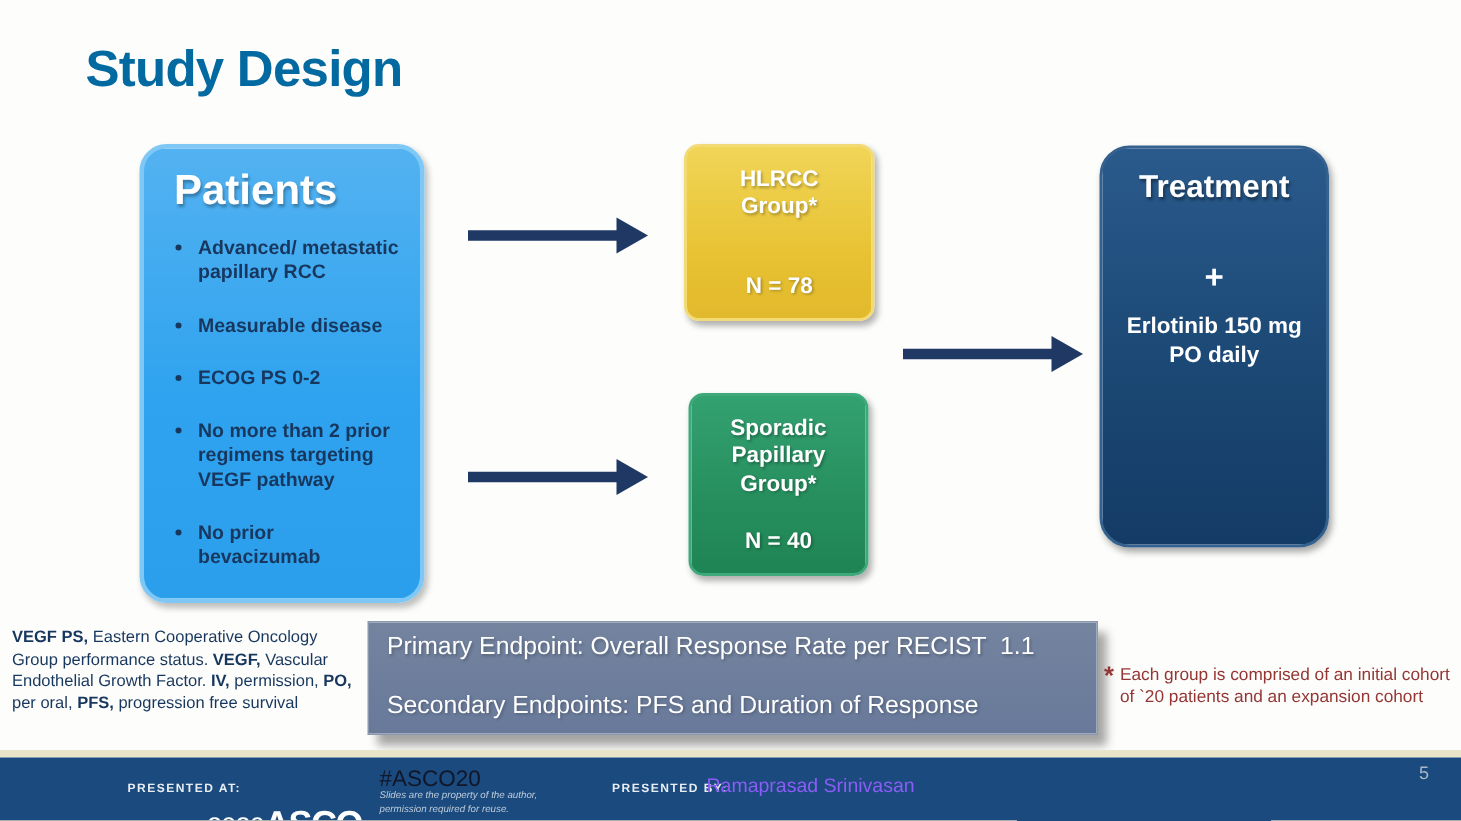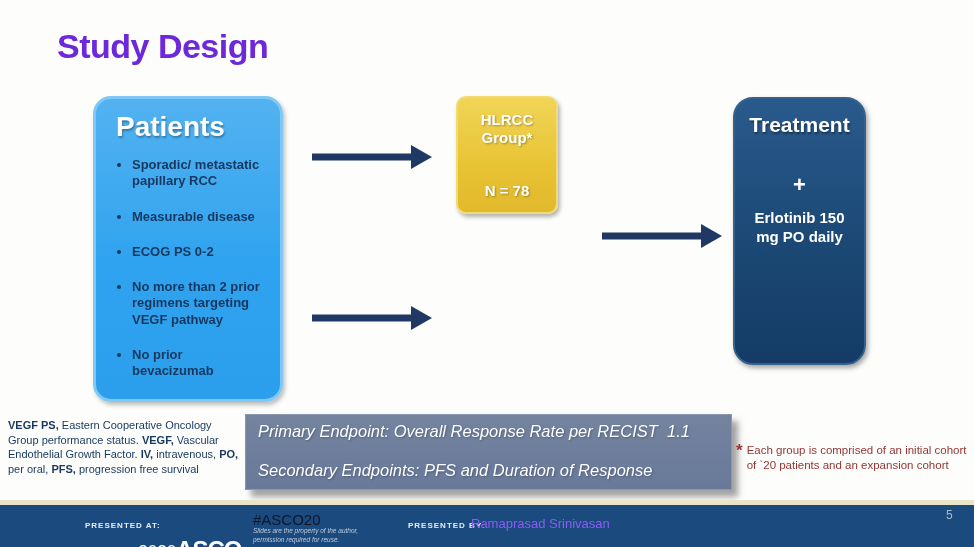--- a/index.html
+++ b/index.html
@@ -4,21 +4,21 @@
 <style>
   * { margin:0; padding:0; box-sizing:border-box; }
   html,body { background:#888; }
   body { font-family:"Liberation Sans", sans-serif; }
   .slide {
     position:relative; width:974px; height:547px; margin:0 auto;
     background:#fdfdfc; overflow:hidden;
   }
   .slide-title {
     position:absolute; left:57px; top:27px;
-    font-size:34px; font-weight:bold; color:#6d28d9; letter-spacing:-0.5px;
+    font-size:34px; font-weight:bold; color:#0369a1; letter-spacing:-0.5px;
   }
 
   
   .patients-box {
     position:absolute; left:93px; top:96px; width:190px; height:306px;
     border-radius:18px; border:3px solid #7FC8F6;
     background:linear-gradient(180deg,#53B2F1 0%,#2FA3EF 55%,#2B9FEC 100%);
     box-shadow:2px 3px 4px rgba(0,0,0,0.25);
     padding:12px 14px 10px 20px;
   }
@@ -50,54 +50,53 @@
 
   
   .group-box {
     position:absolute; border-radius:10px; display:flex; flex-direction:column;
     justify-content:space-between; align-items:center; text-align:center;
     padding:13px 8px 12px 8px; color:#fff; font-weight:bold; font-size:15px;
     line-height:1.22; text-shadow:1px 1px 2px rgba(0,0,0,0.3);
     box-shadow:2px 3px 4px rgba(0,0,0,0.3);
   }
   .hlrcc-box {
-    left:456px; top:96px; width:102px; height:118px;
+    left:456px; top:96px; width:127px; height:118px;
     background:linear-gradient(180deg,#F1D557 0%,#E8C334 60%,#E2B92C 100%);
     border:2px solid #F2DA74;
   }
   .sporadic-box {
     left:459px; top:262px; width:120px; height:122px;
     background:linear-gradient(180deg,#34A171 0%,#268E5D 60%,#1F8453 100%);
     border:2px solid #3FA97B;
   }
 
   
   .treatment-box {
-    position:absolute; left:733px; top:97px; width:133px; height:268px;
+    position:absolute; left:733px; top:97px; width:153px; height:268px;
     border-radius:20px; background:linear-gradient(180deg,#2A5A8C 0%,#1B4874 55%,#143B66 100%);
     border:2px solid #35618F; box-shadow:2px 3px 5px rgba(0,0,0,0.35);
     color:#fff; text-align:center; padding:14px 8px;
   }
   .treatment-title {
     font-size:21px; font-weight:bold; text-shadow:1px 2px 2px rgba(0,0,0,0.4);
     margin-bottom:34px;
   }
   .treatment-body { font-size:15px; font-weight:bold; line-height:1.3; }
   .treatment-plus { font-size:22px; font-weight:bold; margin:8px 0; }
 
   
   .endpoints-box {
     position:absolute; left:245px; top:414px; width:487px; height:76px;
     background:linear-gradient(180deg,#74849F 0%,#68799A 100%);
     border:1px solid #8A97AC;
     box-shadow:6px 7px 6px rgba(90,90,90,0.55);
     color:#fff; font-size:16.5px; padding:7px 12px 9px 12px;
     display:flex; flex-direction:column; justify-content:space-between;
     text-shadow:1px 1px 2px rgba(0,0,0,0.25);
-    font-style:italic;
   }
   .endpoints-box div { white-space:pre-wrap; }
 
   
   .abbr-note {
     position:absolute; left:8px; top:418px; width:236px;
     font-size:11px; color:#17375E; line-height:1.32;
   }
   .cohort-note {
     position:absolute; left:736px; top:443px; width:238px;
@@ -139,21 +138,21 @@
 </head>
 <body>
 
 <div class="slide">
 
   <h1 class="slide-title">Study Design</h1>
 
   <div class="patients-box">
     <div class="patients-title">Patients</div>
     <ul class="patients-bullets">
-        <li>Sporadic/ metastatic papillary RCC</li>
+        <li>Advanced/ metastatic papillary RCC</li>
         <li>Measurable disease</li>
         <li>ECOG PS 0-2</li>
         <li>No more than 2 prior regimens targeting VEGF pathway</li>
         <li>No prior bevacizumab</li>
       </ul>
   </div>
 
   <div class="arrow arrow1">
     <span class="shaft"></span>
     <span class="head"></span>
@@ -165,35 +164,39 @@
   <div class="arrow arrow3">
     <span class="shaft"></span>
     <span class="head"></span>
   </div>
 
   <div class="group-box hlrcc-box">
     <div>HLRCC Group*</div>
     <div>N = 78</div>
   </div>
 
+  <div class="group-box sporadic-box">
+    <div>Sporadic Papillary Group*</div>
+    <div>N = 40</div>
+  </div>
 
   <div class="treatment-box">
     <div class="treatment-title">Treatment</div>
     <div class="treatment-body">
       <div class="treatment-plus">+</div>
       <div>Erlotinib 150 mg PO daily</div>
     </div>
   </div>
 
   <div class="endpoints-box">
     <div>Primary Endpoint: Overall Response Rate per RECIST  1.1</div>
     <div>Secondary Endpoints: PFS and Duration of Response</div>
   </div>
 
-  <div class="abbr-note"><b>VEGF PS,</b><span> Eastern Cooperative Oncology Group performance status. </span><b>VEGF,</b><span> Vascular Endothelial Growth Factor. </span><b>IV,</b><span> intravenous, </span><b>PO,</b><span> per oral, </span><b>PFS,</b><span> progression free survival</span></div>
+  <div class="abbr-note"><b>VEGF PS,</b><span> Eastern Cooperative Oncology Group performance status. </span><b>VEGF,</b><span> Vascular Endothelial Growth Factor. </span><b>IV,</b><span> permission, </span><b>PO,</b><span> per oral, </span><b>PFS,</b><span> progression free survival</span></div>
 
   <div class="cohort-note">
     <span class="star">*</span><span>Each group is comprised of an initial cohort of `20 patients and an expansion cohort</span>
   </div>
 
   <div class="footer-divider"></div>
   <div class="footer-bar"></div>
 
   <span class="presented-at">PRESENTED AT:</span>
 

